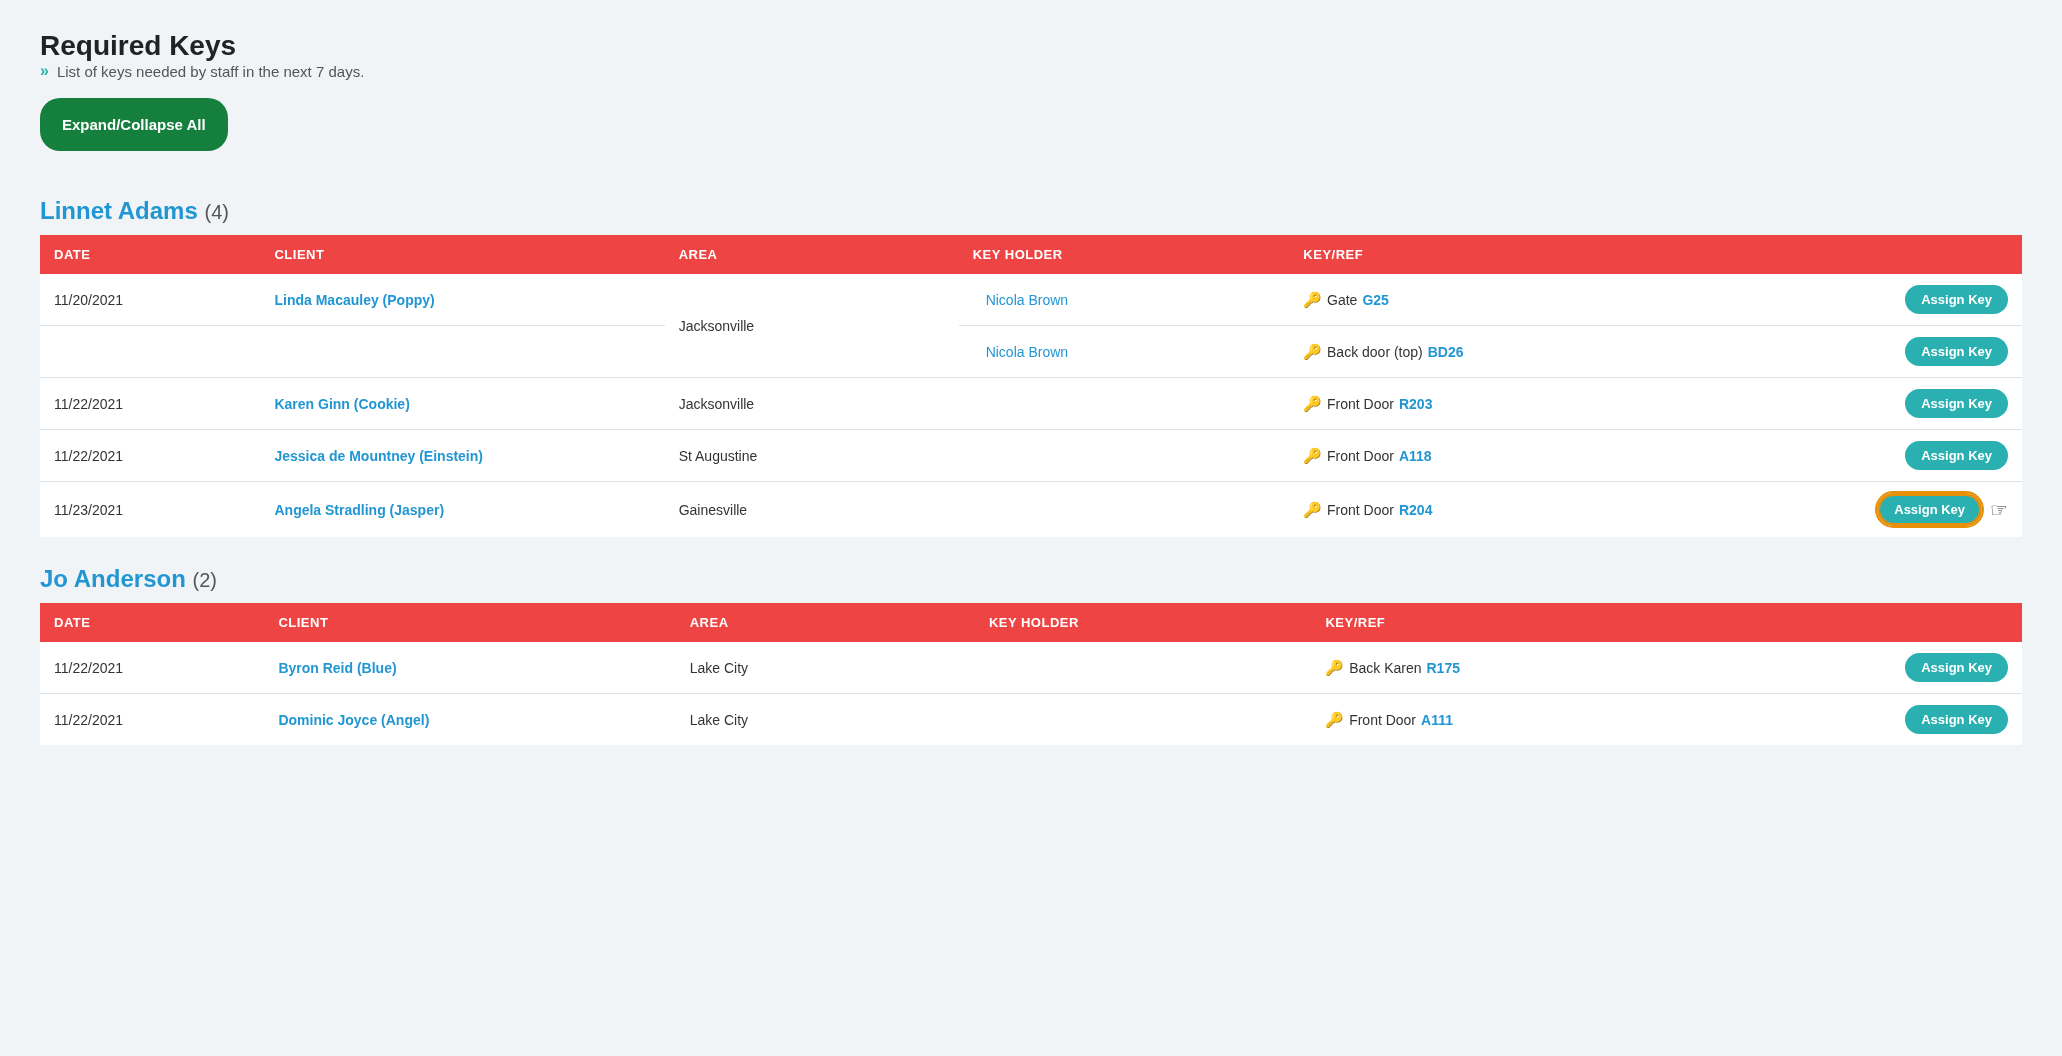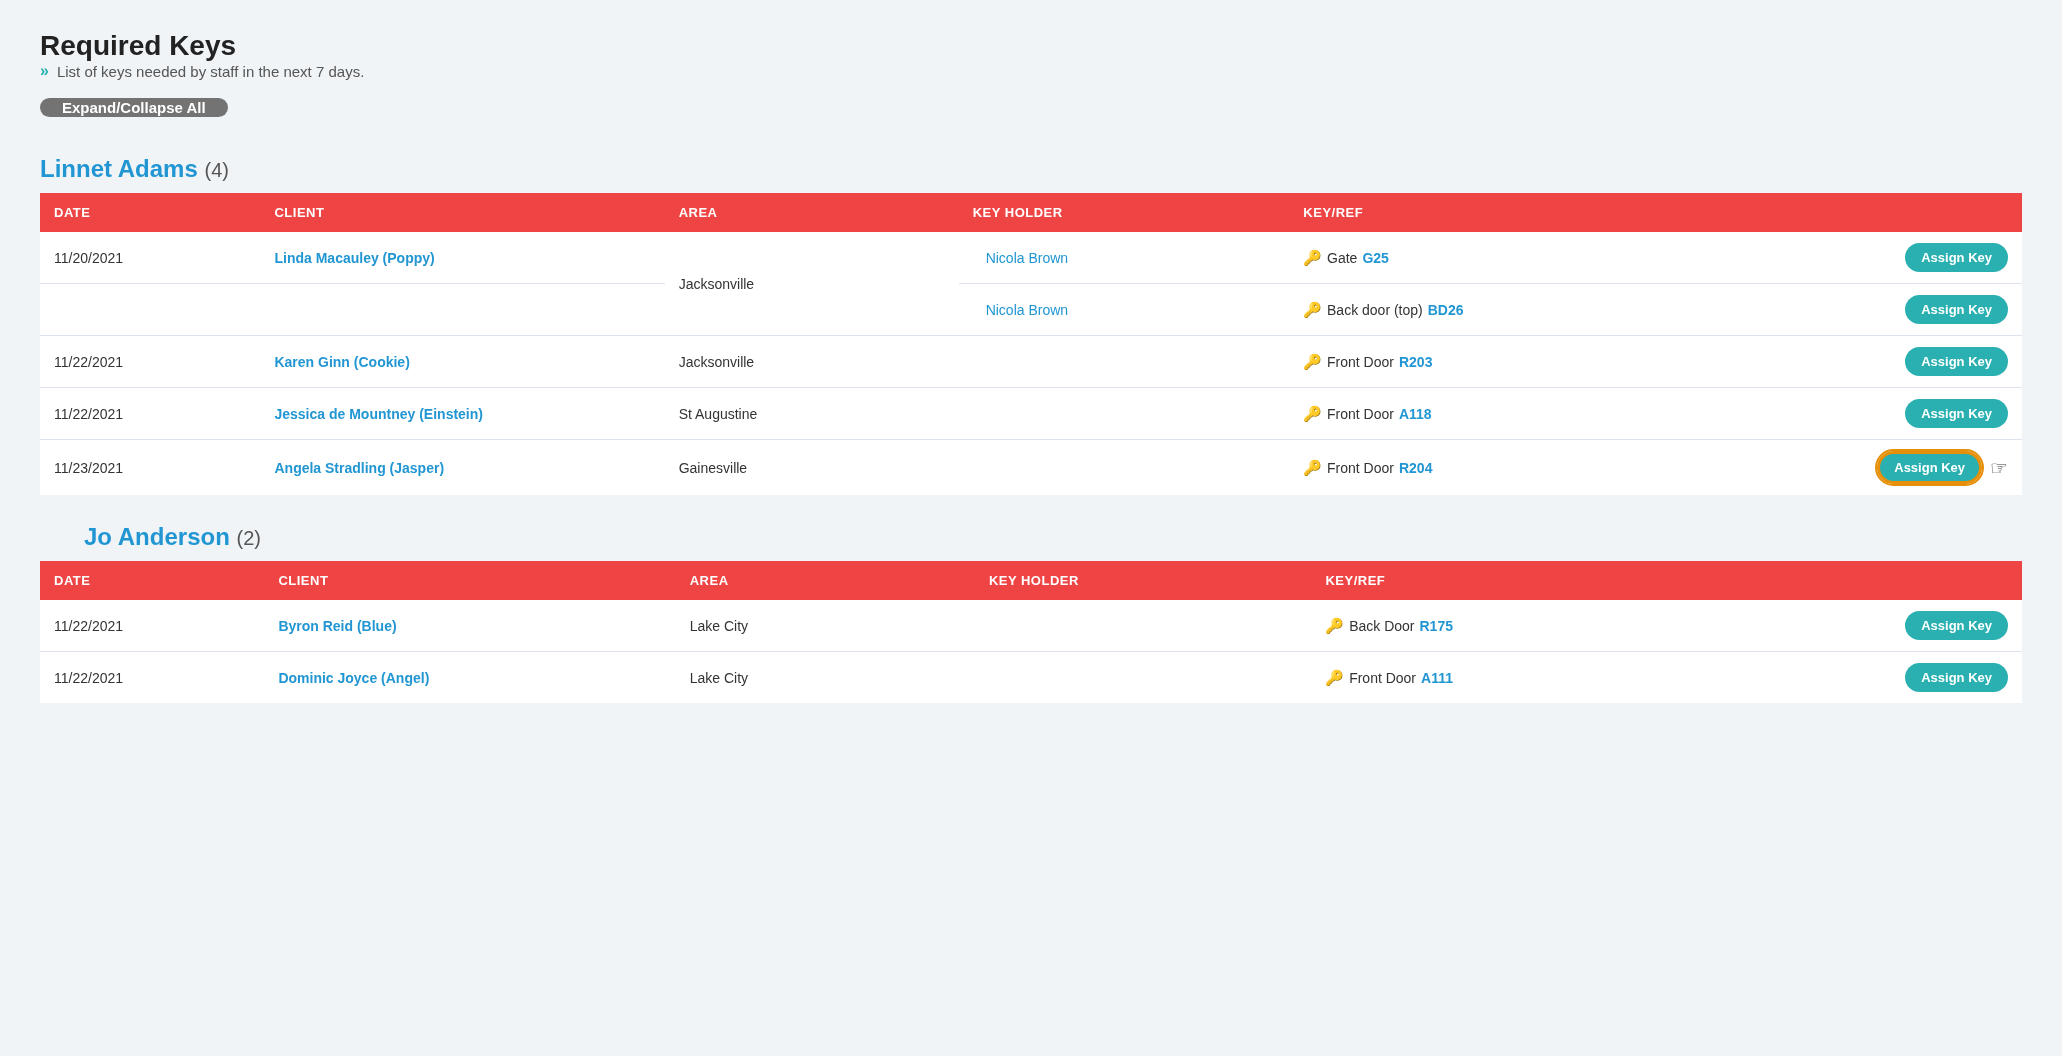--- a/index.html
+++ b/index.html
@@ -22,29 +22,29 @@
       color: #555;
       font-size: 15px;
       margin-bottom: 18px;
     }
     .chevron-icon {
       color: #2ab0b0;
       font-weight: bold;
       font-size: 16px;
     }
     .expand-btn {
-      background-color: #737373;
+      background-color: #15803d;
       color: white;
       border: none;
       border-radius: 20px;
-      padding: 1px 22px;
+      padding: 18px 22px;
       font-size: 15px;
       font-weight: 600;
       cursor: pointer;
-      margin-bottom: 28px;
+      margin-bottom: 36px;
       display: inline-block;
     }
     .section-title {
       font-size: 24px;
       font-weight: 700;
       color: #2196d3;
       margin-bottom: 10px;
       margin-top: 10px;
     }
     .section-title span.count {
@@ -247,42 +247,42 @@
           </td>
           <td class="btn-cell">
             <div class="highlight-cell">
               <button class="assign-btn-highlighted">Assign Key</button>
               <span class="cursor-icon">☞</span>
             </div>
           </td>
         </tr>
       </tbody>
     </table>
-    <h2 class="section-title"><a href="#" style="color:#2196d3;text-decoration:none;margin-left:44px;">Jo Anderson</a> <span class="count">(2)</span></h2>
+    <h2 class="section-title"><a href="#" style="color:#2196d3;text-decoration:none;">Jo Anderson</a> <span class="count">(2)</span></h2>
     <table>
       <thead>
         <tr>
           <th class="date-col">DATE</th>
           <th class="client-col">CLIENT</th>
           <th class="area-col">AREA</th>
           <th class="keyholder-col">KEY HOLDER</th>
           <th class="keyref-col">KEY/REF</th>
           <th class="action-col"></th>
         </tr>
       </thead>
       <tbody>
         <tr>
           <td>11/22/2021</td>
           <td><a href="#" class="client-link">Byron Reid (Blue)</a></td>
           <td>Lake City</td>
           <td></td>
           <td>
             <div class="key-ref">
               <span class="key-icon" style="color: green;">🔑</span>
-              <span class="key-name">Back Door </span>
+              <span class="key-name">Back Karen </span>
               <span class="key-code">R175</span>
             </div>
           </td>
           <td class="btn-cell"><button class="assign-btn">Assign Key</button></td>
         </tr>
         <tr>
           <td>11/22/2021</td>
           <td><a href="#" class="client-link">Dominic Joyce (Angel)</a></td>
           <td>Lake City</td>
           <td></td>

